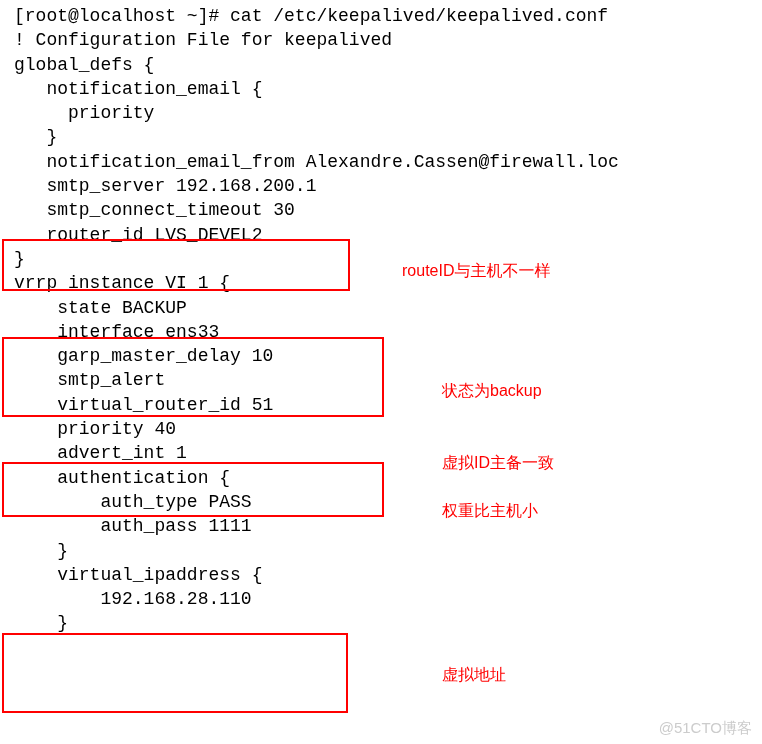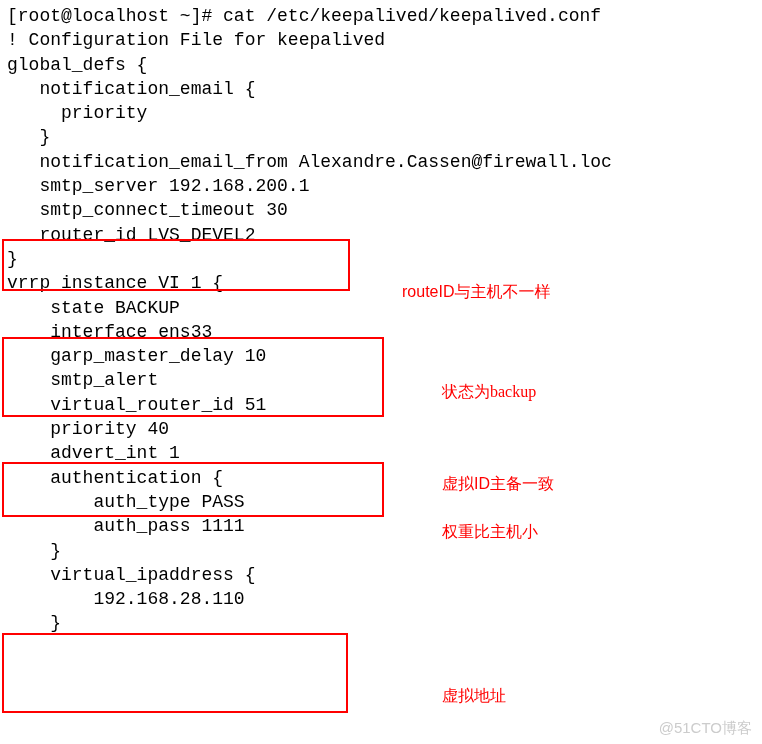--- a/index.html
+++ b/index.html
@@ -13,28 +13,27 @@
       background: #ffffff;
       color: #000000;
       width: 762px;
       height: 744px;
       position: relative;
       line-height: 1.35;
       padding-top: 4px;
     }
     .code-line {
       white-space: pre;
-      padding-left: 7px;
+      padding-left: 14px;
     }
     .annotation {
       position: absolute;
       color: #ff0000;
       font-family: "Microsoft YaHei", "SimSun", sans-serif;
       font-size: 16px;
-      margin-top: 21px;
     }
     .red-box {
       position: absolute;
       border: 2px solid #ff0000;
       background: transparent;
     }
     .watermark {
       position: absolute;
       bottom: 6px;
       right: 10px;
@@ -75,18 +74,18 @@
 <div class="code-line">    virtual_ipaddress {</div>
 <div class="code-line">        192.168.28.110</div>
 <div class="code-line">    }</div>
 
 <div class="red-box" style="left:2px; top:239px; width:348px; height:52px;"></div>
 <div class="red-box" style="left:2px; top:337px; width:382px; height:80px;"></div>
 <div class="red-box" style="left:2px; top:462px; width:382px; height:55px;"></div>
 <div class="red-box" style="left:2px; top:633px; width:346px; height:80px;"></div>
 
 <div class="annotation" style="left:402px; top:260px;">routeID与主机不一样</div>
-<div class="annotation" style="left:442px; top:360px;font-family:Liberation Serif, serif;">状态为backup</div>
+<div class="annotation" style="left:442px; top:380px;">状态为backup</div>
 <div class="annotation" style="left:442px; top:452px;">虚拟ID主备一致</div>
 <div class="annotation" style="left:442px; top:500px;">权重比主机小</div>
 <div class="annotation" style="left:442px; top:664px;">虚拟地址</div>
 
 <div class="watermark">@51CTO博客</div>
 
 </body></html>

